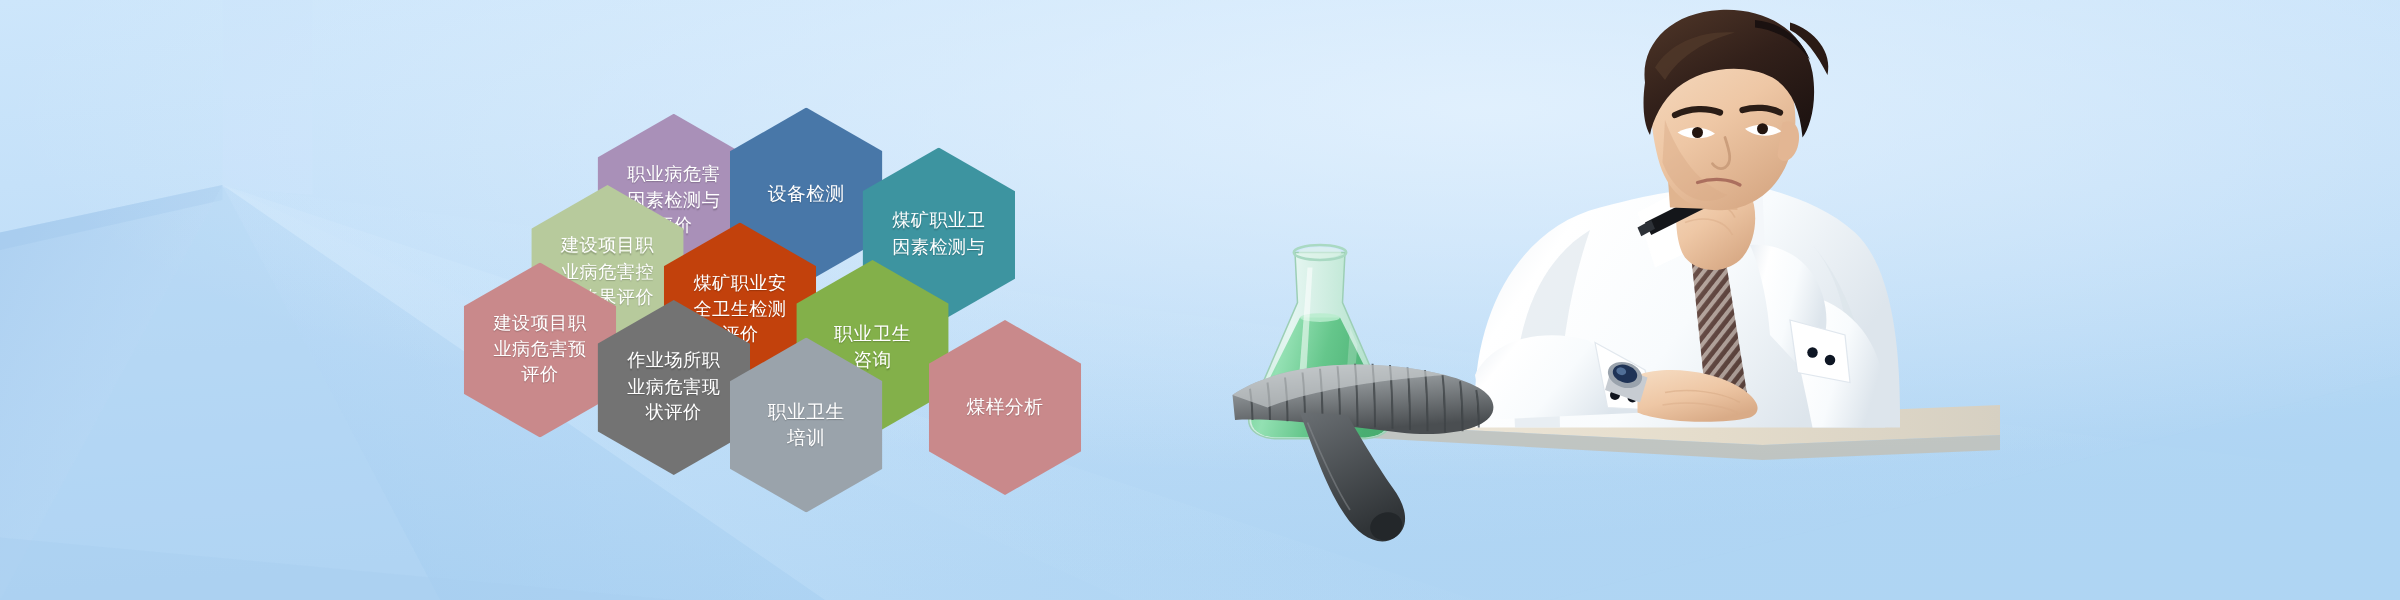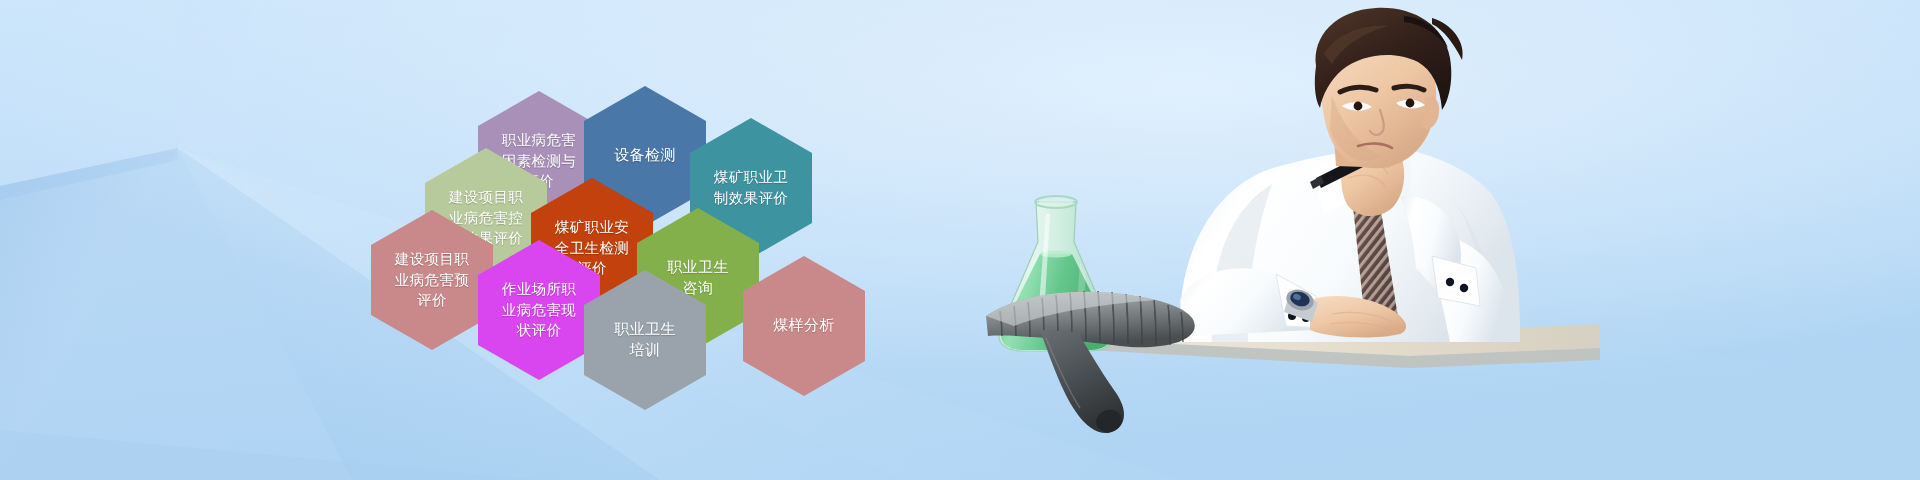--- a/index.html
+++ b/index.html
@@ -131,21 +131,21 @@
 因素检测与
 评价</span>
     </div>
 
     <div class="hex small-gap" style="left:186px; top:28px;  background:#4877a8;text-align:right;">
       <span class="hex-label">设备检测</span>
     </div>
 
     <div class="hex" style="left:292px; top:60px;  background:#3d94a0;">
       <span class="hex-label">煤矿职业卫
-制效果评价</span>
+因素检测与</span>
     </div>
 
     <div class="hex" style="left:27px;  top:90px;  background:#b7ca9c;">
       <span class="hex-label">建设项目职
 业病危害控
 制效果评价</span>
     </div>
 
     <div class="hex" style="left:133px; top:120px; background:#c2410c;">
       <span class="hex-label">煤矿职业安
@@ -161,21 +161,21 @@
     <div class="hex small-gap" style="left:345px; top:198px; background:#c9898b;">
       <span class="hex-label">煤样分析</span>
     </div>
 
     <div class="hex" style="left:-27px; top:152px; background:#c9898b;">
       <span class="hex-label">建设项目职
 业病危害预
 评价</span>
     </div>
 
-    <div class="hex" style="left:80px;  top:182px; background:#d946ef;">
+    <div class="hex" style="left:80px;  top:182px; background:#737373;">
       <span class="hex-label">作业场所职
 业病危害现
 状评价</span>
     </div>
 
     <div class="hex small-gap" style="left:186px; top:212px; background:#9aa3ab;">
       <span class="hex-label">职业卫生
 培训</span>
     </div>
 

